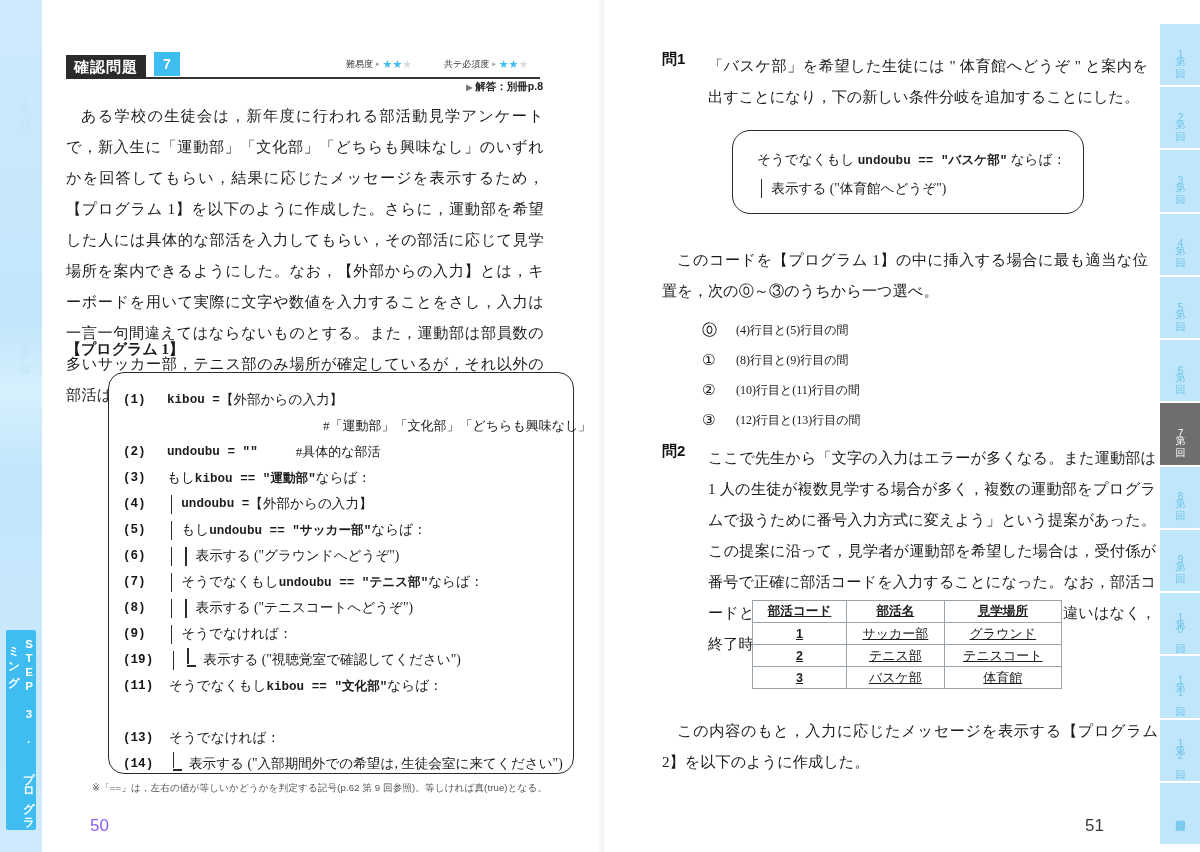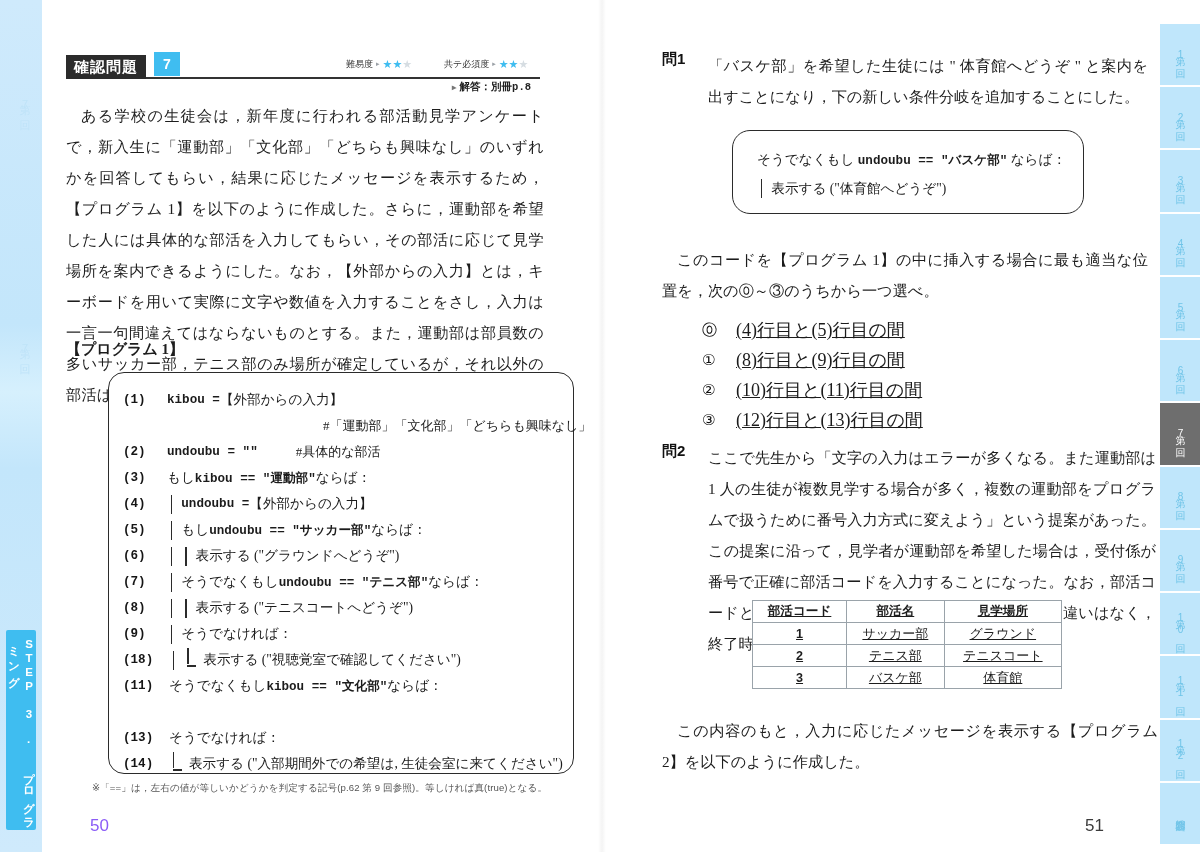--- a/index.html
+++ b/index.html
@@ -86,22 +86,22 @@
     font-size:9px;color:#333;white-space:nowrap;
   }
   #meter-1{left:280px;}
   #meter-2{left:378px;justify-content:center;}
   .meter .dot{color:#9aa0a6;margin:0 3px;font-size:7px;}
   .stars{letter-spacing:0px;font-size:11px;line-height:1;}
   .st-on{color:#3fbdf0;}
   .st-off{color:#d6dde2;}
 
   #answer-ref{
-    position:absolute;left:15px;top:80px;width:474px;text-align:right;
-    font-family:Liberation Mono, monospace;
+    position:absolute;left:27px;top:80px;width:474px;text-align:right;
+    font-family:Liberation Sans, sans-serif;
     font-size:10.5px;font-weight:bold;color:#222;
   }
   #answer-ref .tri{color:#777;font-size:8px;margin-right:3px;}
 
   
   .jp-para{
     font-size:15.2px;line-height:31px;color:#1d1d1d;
     text-align:justify;letter-spacing:.2px;
   }
   #p1{position:absolute;left:24px;top:100px;width:478px;text-indent:15px;}
@@ -169,21 +169,21 @@
   #snip-2{position:absolute;left:24px;top:48px;font-size:13.6px;white-space:nowrap;display:flex;align-items:center;}
 
   #q1-tail{position:absolute;left:56px;top:244px;width:486px;font-size:15.2px;line-height:31px;text-indent:15px;text-align:justify;}
 
   #choices{position:absolute;left:96px;top:315px;width:440px;}
   .choice{height:30px;display:flex;align-items:center;font-size:14.6px;}
   .choice .cnum{
     width:34px;flex:0 0 34px;font-size:15px;
     font-family:"Liberation Sans","DejaVu Sans",sans-serif;color:#111;
   }
-  .choice .ctext{font-size:18px;text-decoration:underline;}
+  .choice .ctext{font-size:12px;}
 
   #q2{left:56px;top:442px;width:496px;}
   #q2 .q-body{width:448px;}
 
   
   #table-wrap{position:absolute;left:146px;top:600px;width:310px;}
   table{border-collapse:collapse;width:310px;background:#fff;}
   th,td{
     border:1px solid #9aa3aa;text-align:center;font-size:13px;height:21px;padding:0;
     font-family:"Liberation Serif","DejaVu Serif",serif;color:#1d1d1d;text-decoration:underline;
@@ -335,21 +335,21 @@
           <span class="bar"></span>
           <span class="bar"></span>
           <span class="kw">表示する ("テニスコートへどうぞ")</span>
         </div>
         <div class="code-line" style="top: 248px;">
           <span class="ln">(9)</span>
           <span class="bar"></span>
           <span class="kw">そうでなければ：</span>
         </div>
         <div class="code-line" style="top: 274px;">
-          <span class="ln wide">(18)</span>
+          <span class="ln wide">(19)</span>
           <span class="bar"></span>
           <span class="elbow"></span>
           <span class="kw">表示する ("視聴覚室で確認してください")</span>
         </div>
         <div class="code-line" style="top: 300px;">
           <span class="ln wide">(11)</span>
           <span class="kw">そうでなくもし </span>
           <span class="mono">kibou == "文化部"</span>
           <span class="kw"> ならば：</span>
         </div>

